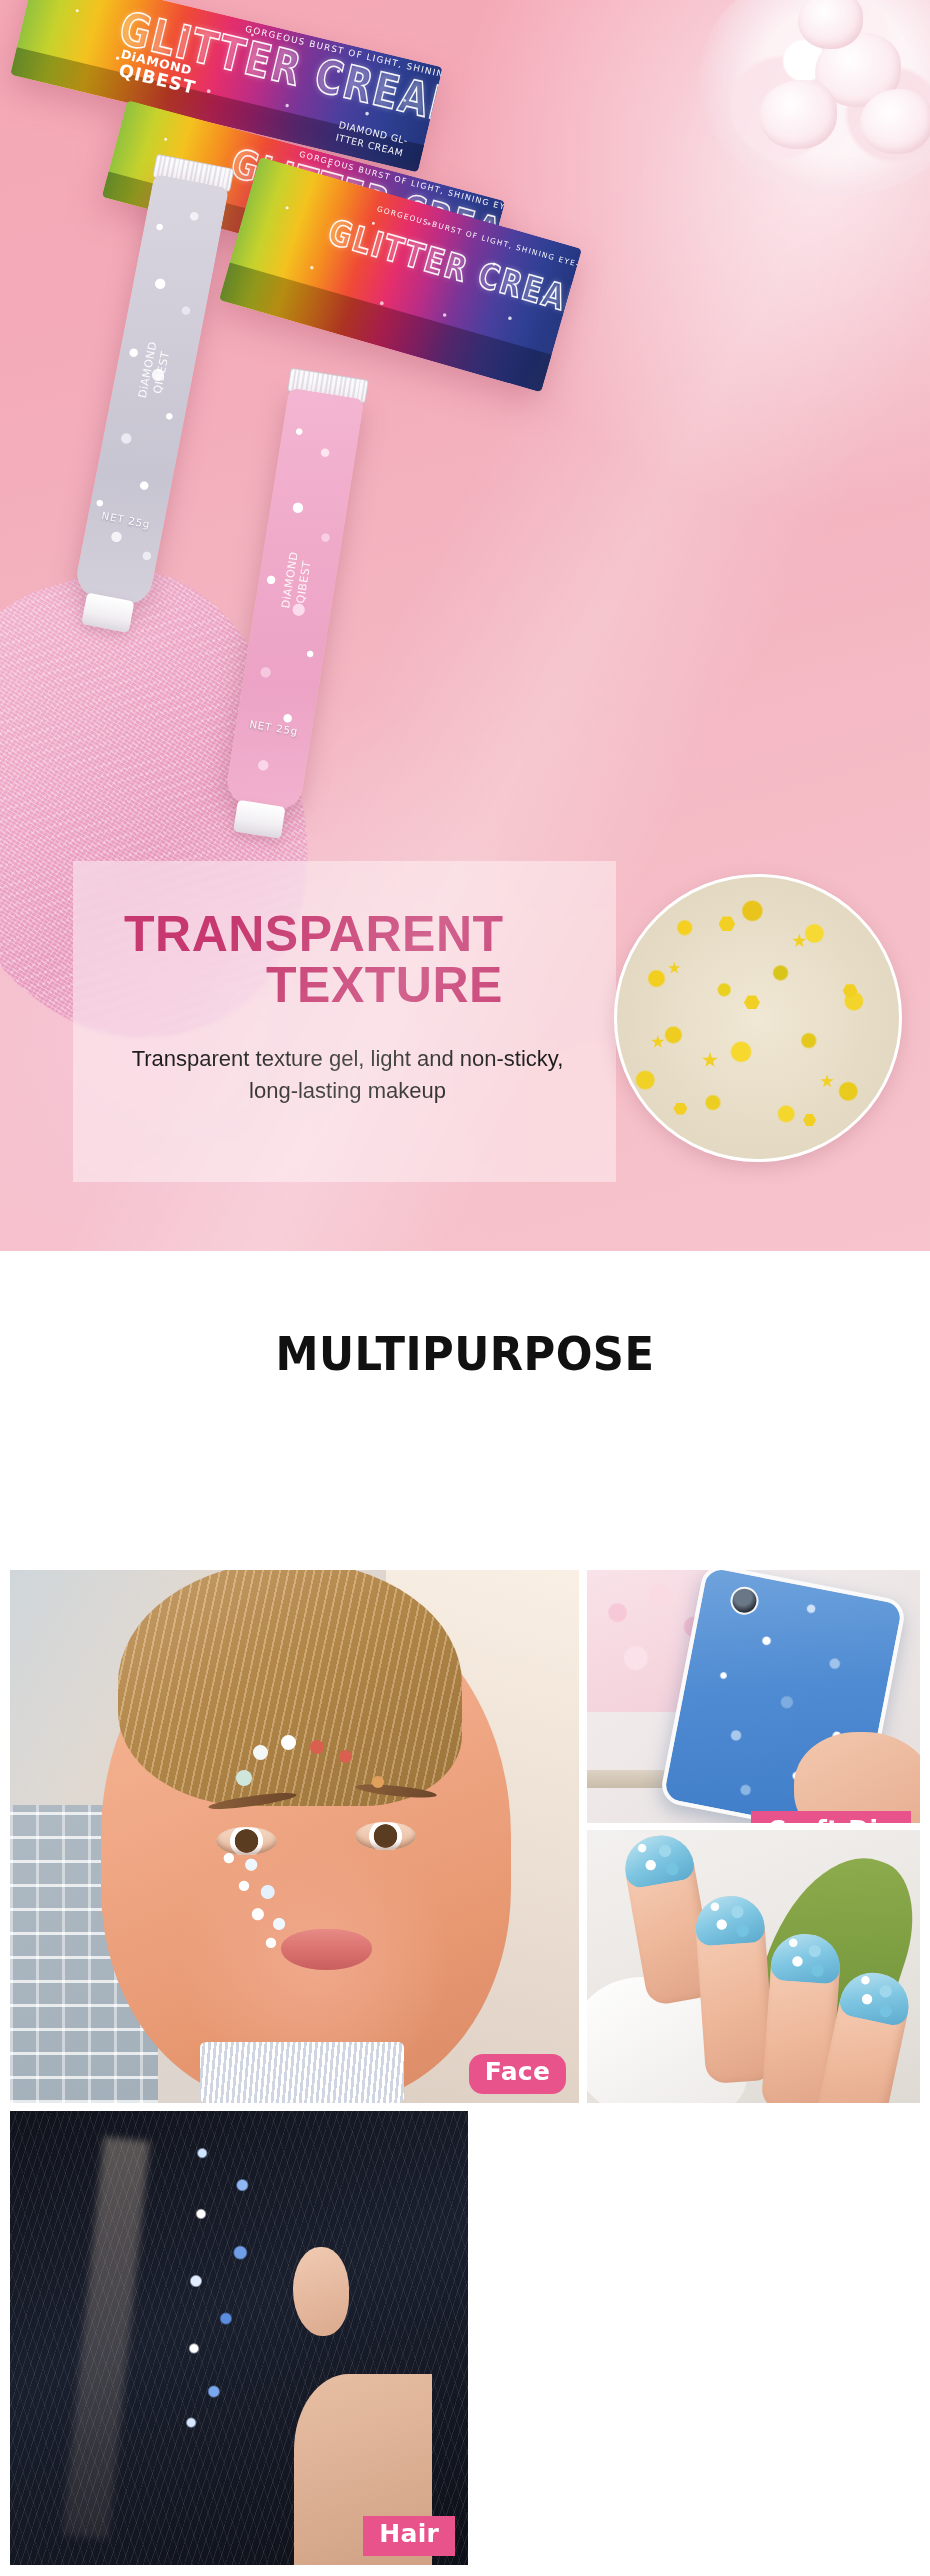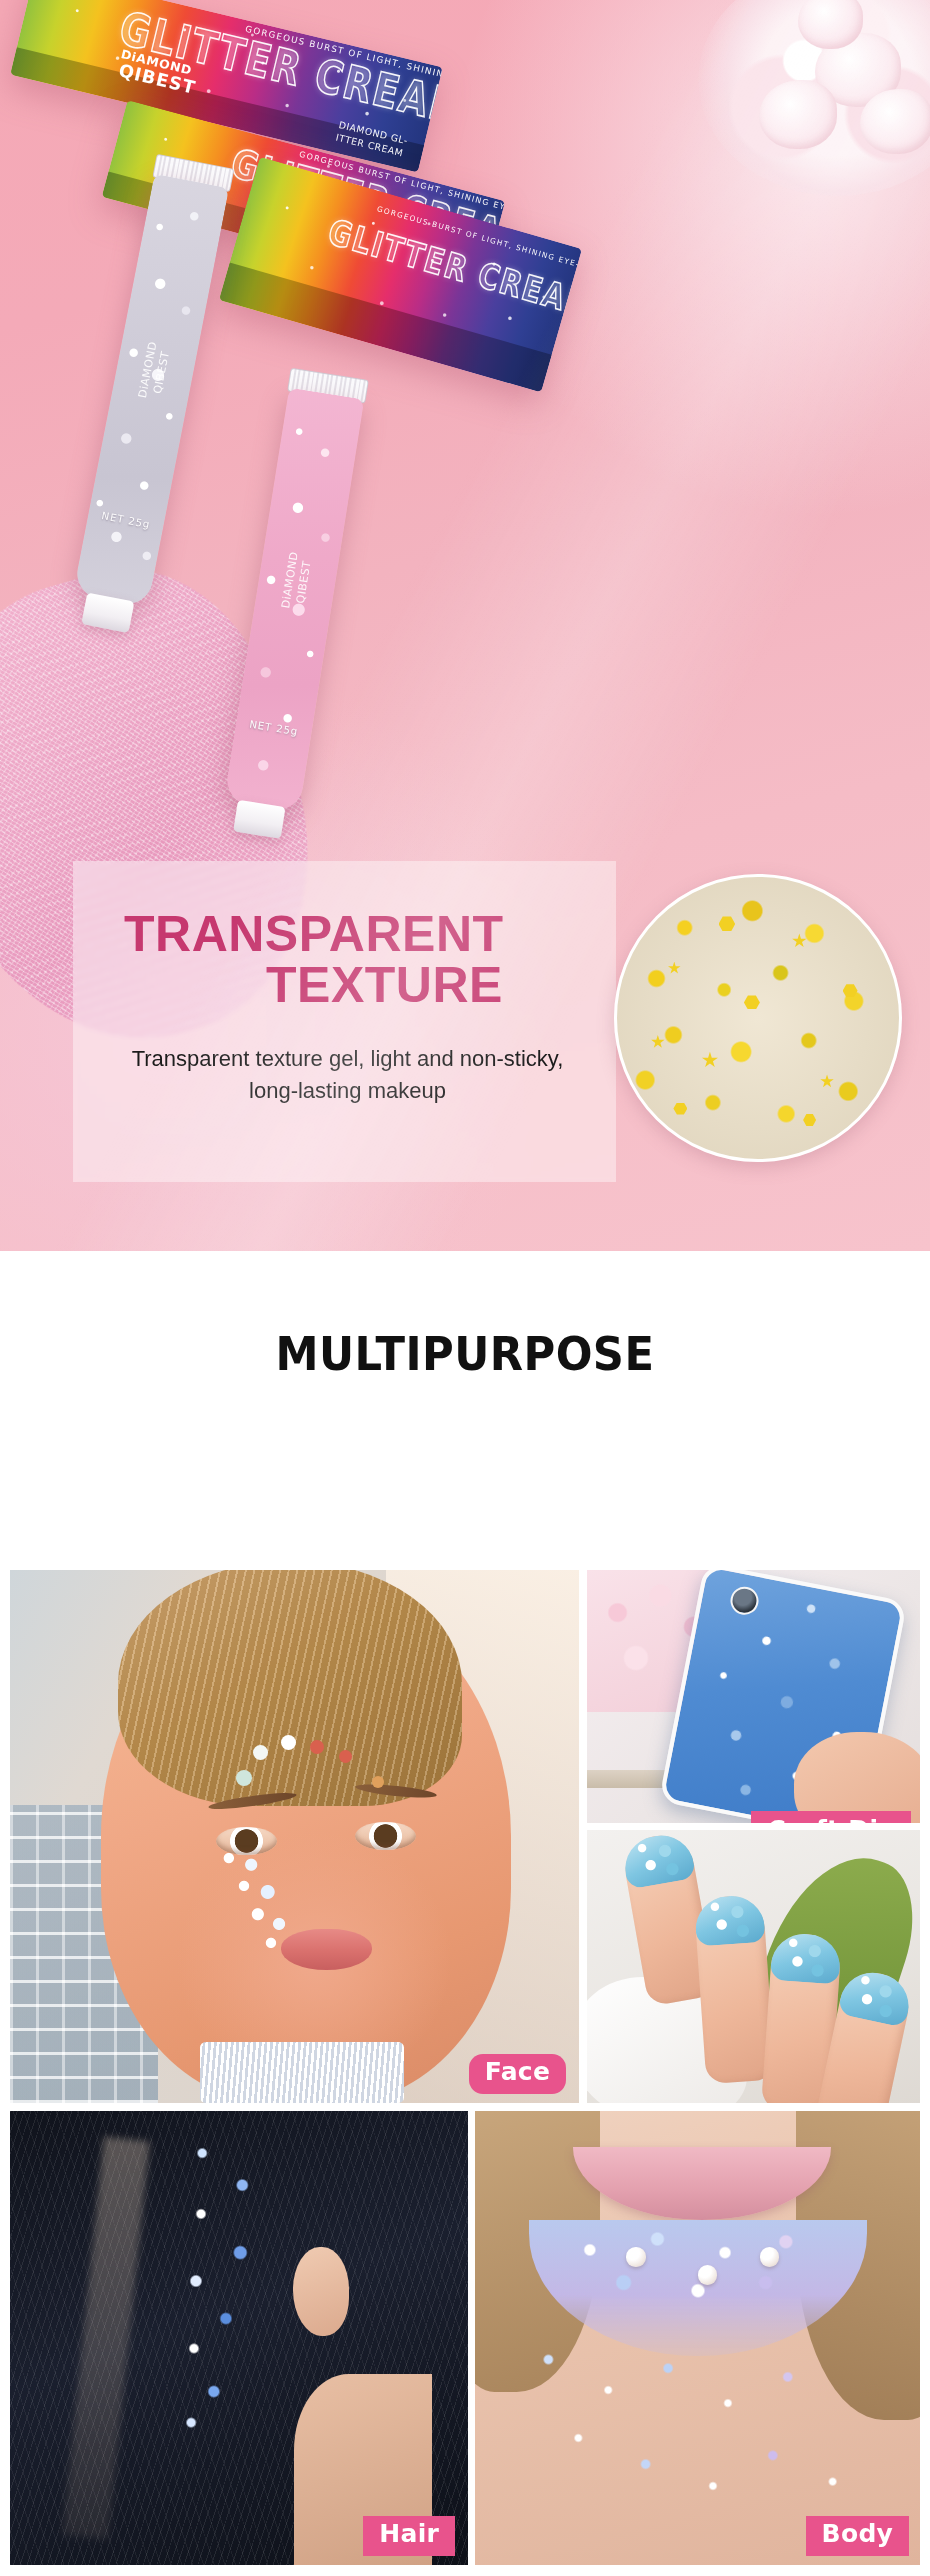--- a/index.html
+++ b/index.html
@@ -668,27 +668,14 @@
     <div class="ph-hair">
       <div class="strands"></div>
       <div class="part"></div>
       <div class="glitterline"></div>
       <div class="ear"></div>
       <div class="neck"></div>
     </div>
     <span class="tag" id="tag-hair" style="background: rgb(232, 83, 140);">Hair</span>
   </div>
 
-  <div class="cell" id="cell-body">
-    <div class="ph-body">
-      <div class="hairL"></div>
-      <div class="hairR"></div>
-      <div class="choker"></div>
-      <div class="collar"></div>
-      <span class="pearl" style="left:34%;top:30%;"></span>
-      <span class="pearl" style="left:50%;top:34%;"></span>
-      <span class="pearl" style="left:64%;top:30%;"></span>
-      <div class="drip"></div>
-    </div>
-    <span class="tag" id="tag-body" style="background: rgb(232, 83, 140);">Body</span>
-  </div>
 </section>
 
 
 </body></html>

